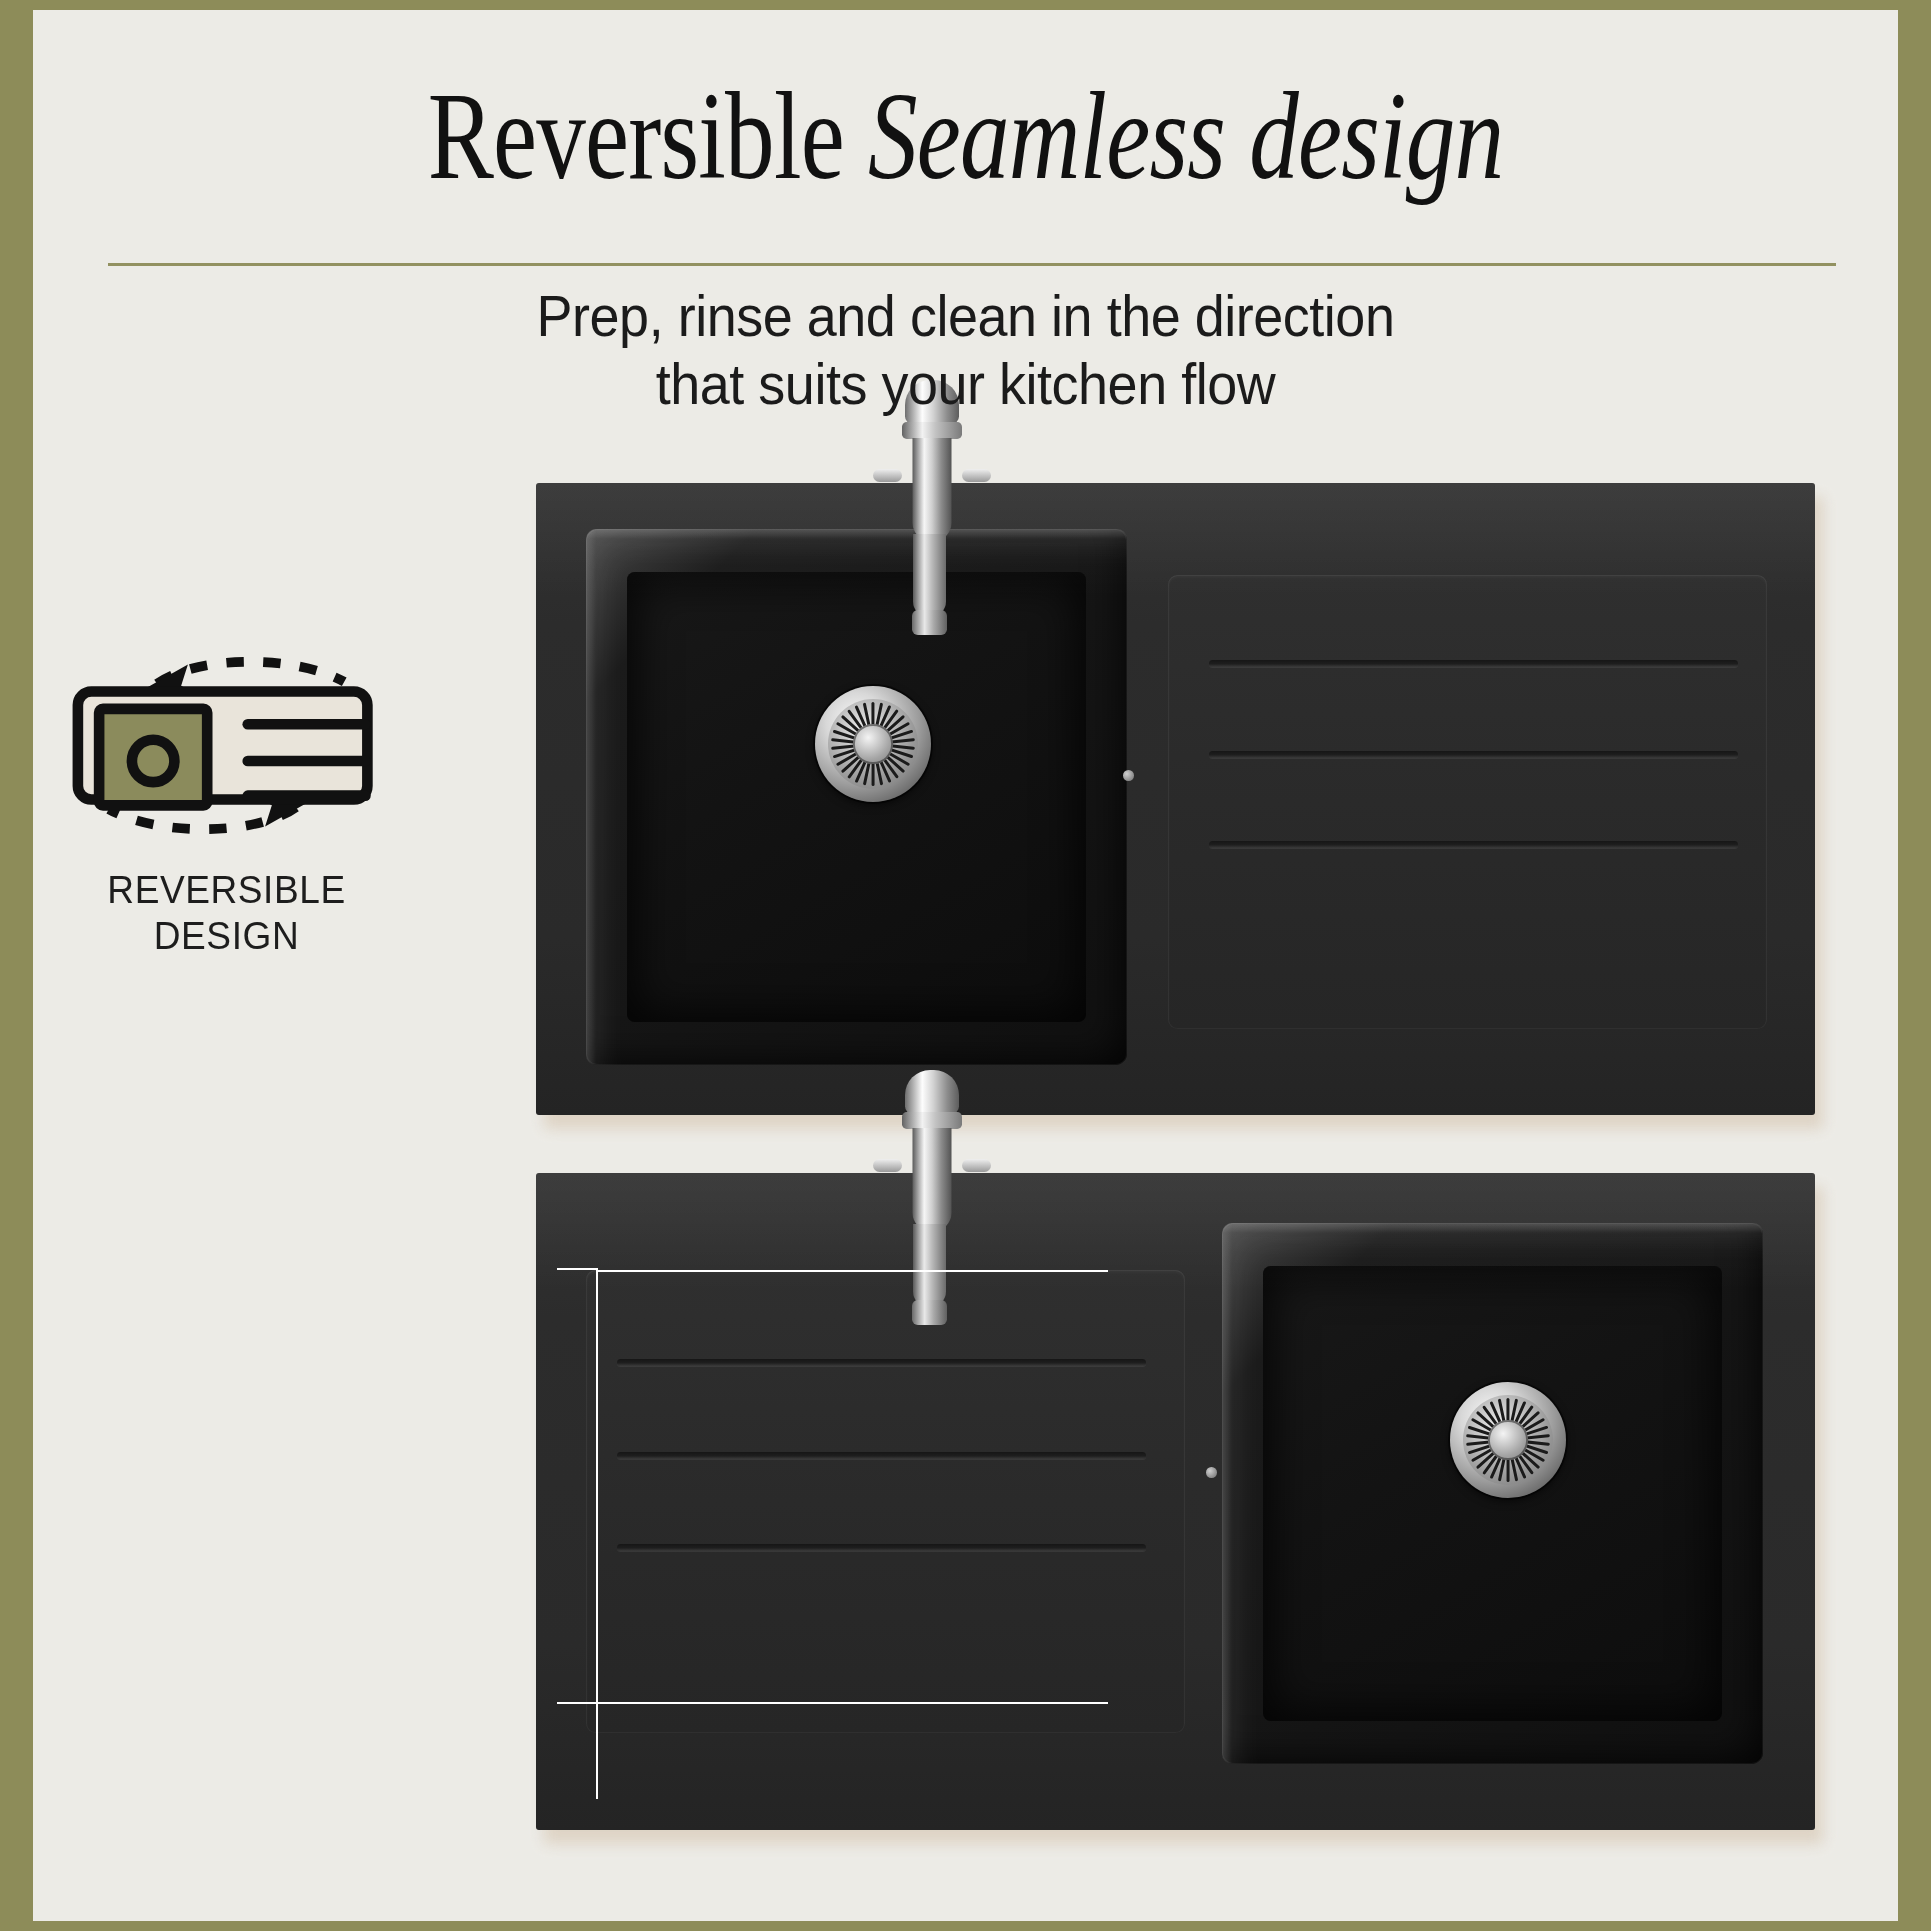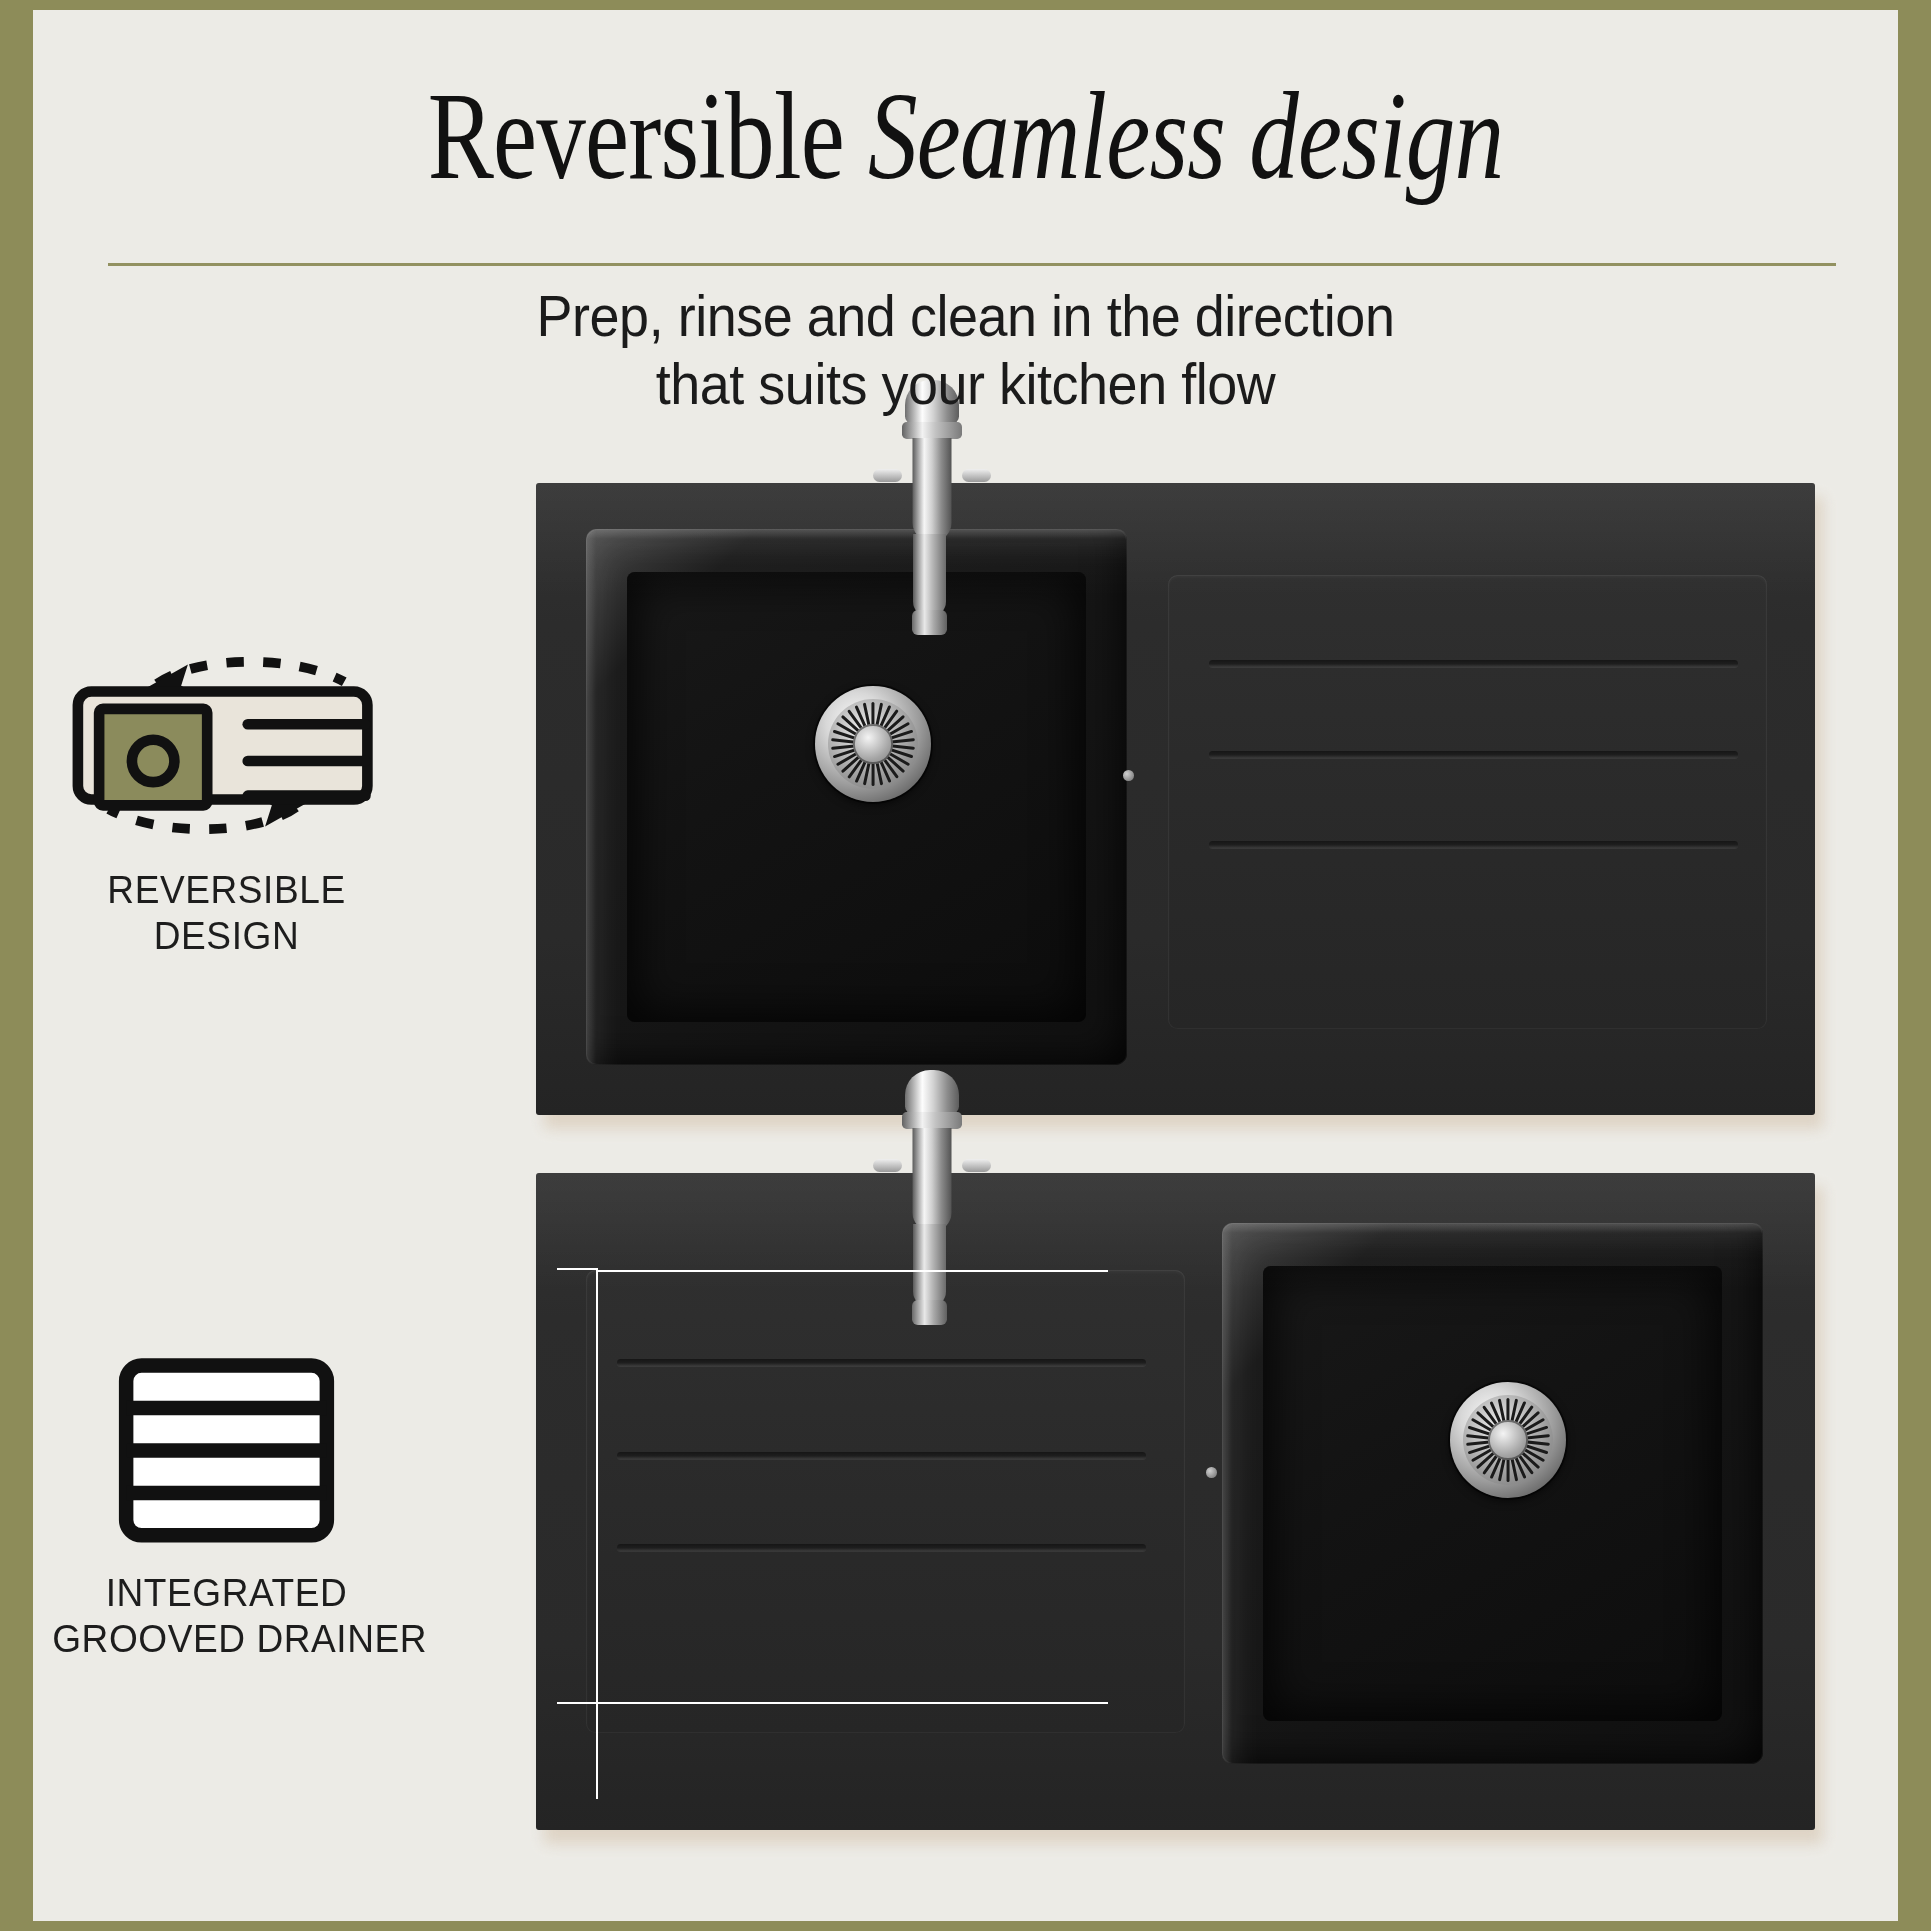--- a/index.html
+++ b/index.html
@@ -219,34 +219,20 @@
         <line x1="212" y1="116" x2="334" y2="116" stroke="#111" stroke-width="11" stroke-linecap="round"></line>
         <line x1="212" y1="152" x2="334" y2="152" stroke="#111" stroke-width="11" stroke-linecap="round"></line>
       </svg>
     </div>
     <div class="caption">
       <span class="cap-line">REVERSIBLE</span>
       <span class="cap-line">DESIGN</span>
     </div>
   </div>
 
-  <div class="feature feat-drn">
-    <div class="icon-wrap">
-      <svg class="icon-svg" width="367" height="193" viewBox="0 0 380 200">
-        <rect x="86" y="14" width="208" height="176" rx="16" ry="16" fill="#ffffff" stroke="#111" stroke-width="15"></rect>
-        <line x1="86" y1="58" x2="294" y2="58" stroke="#111" stroke-width="15"></line>
-        <line x1="86" y1="102" x2="294" y2="102" stroke="#111" stroke-width="15"></line>
-        <line x1="86" y1="146" x2="294" y2="146" stroke="#111" stroke-width="15"></line>
-      </svg>
-    </div>
-    <div class="caption">
-      <span class="cap-line">INTEGRATED</span>
-      <span class="cap-line">GROOVED DRAINER</span>
-    </div>
-  </div>
 
   <div class="sink-panel sink-top">
     <div class="sink-shadow"></div>
     <div class="sink-body">
 
       <div class="bowl" style="left:50px;top:46px;width:541px;height:536px;">
         <div class="bowl-floor"></div>
         <div class="rim-hi"></div>
         <div class="rim-hi-l"></div>
       </div>

